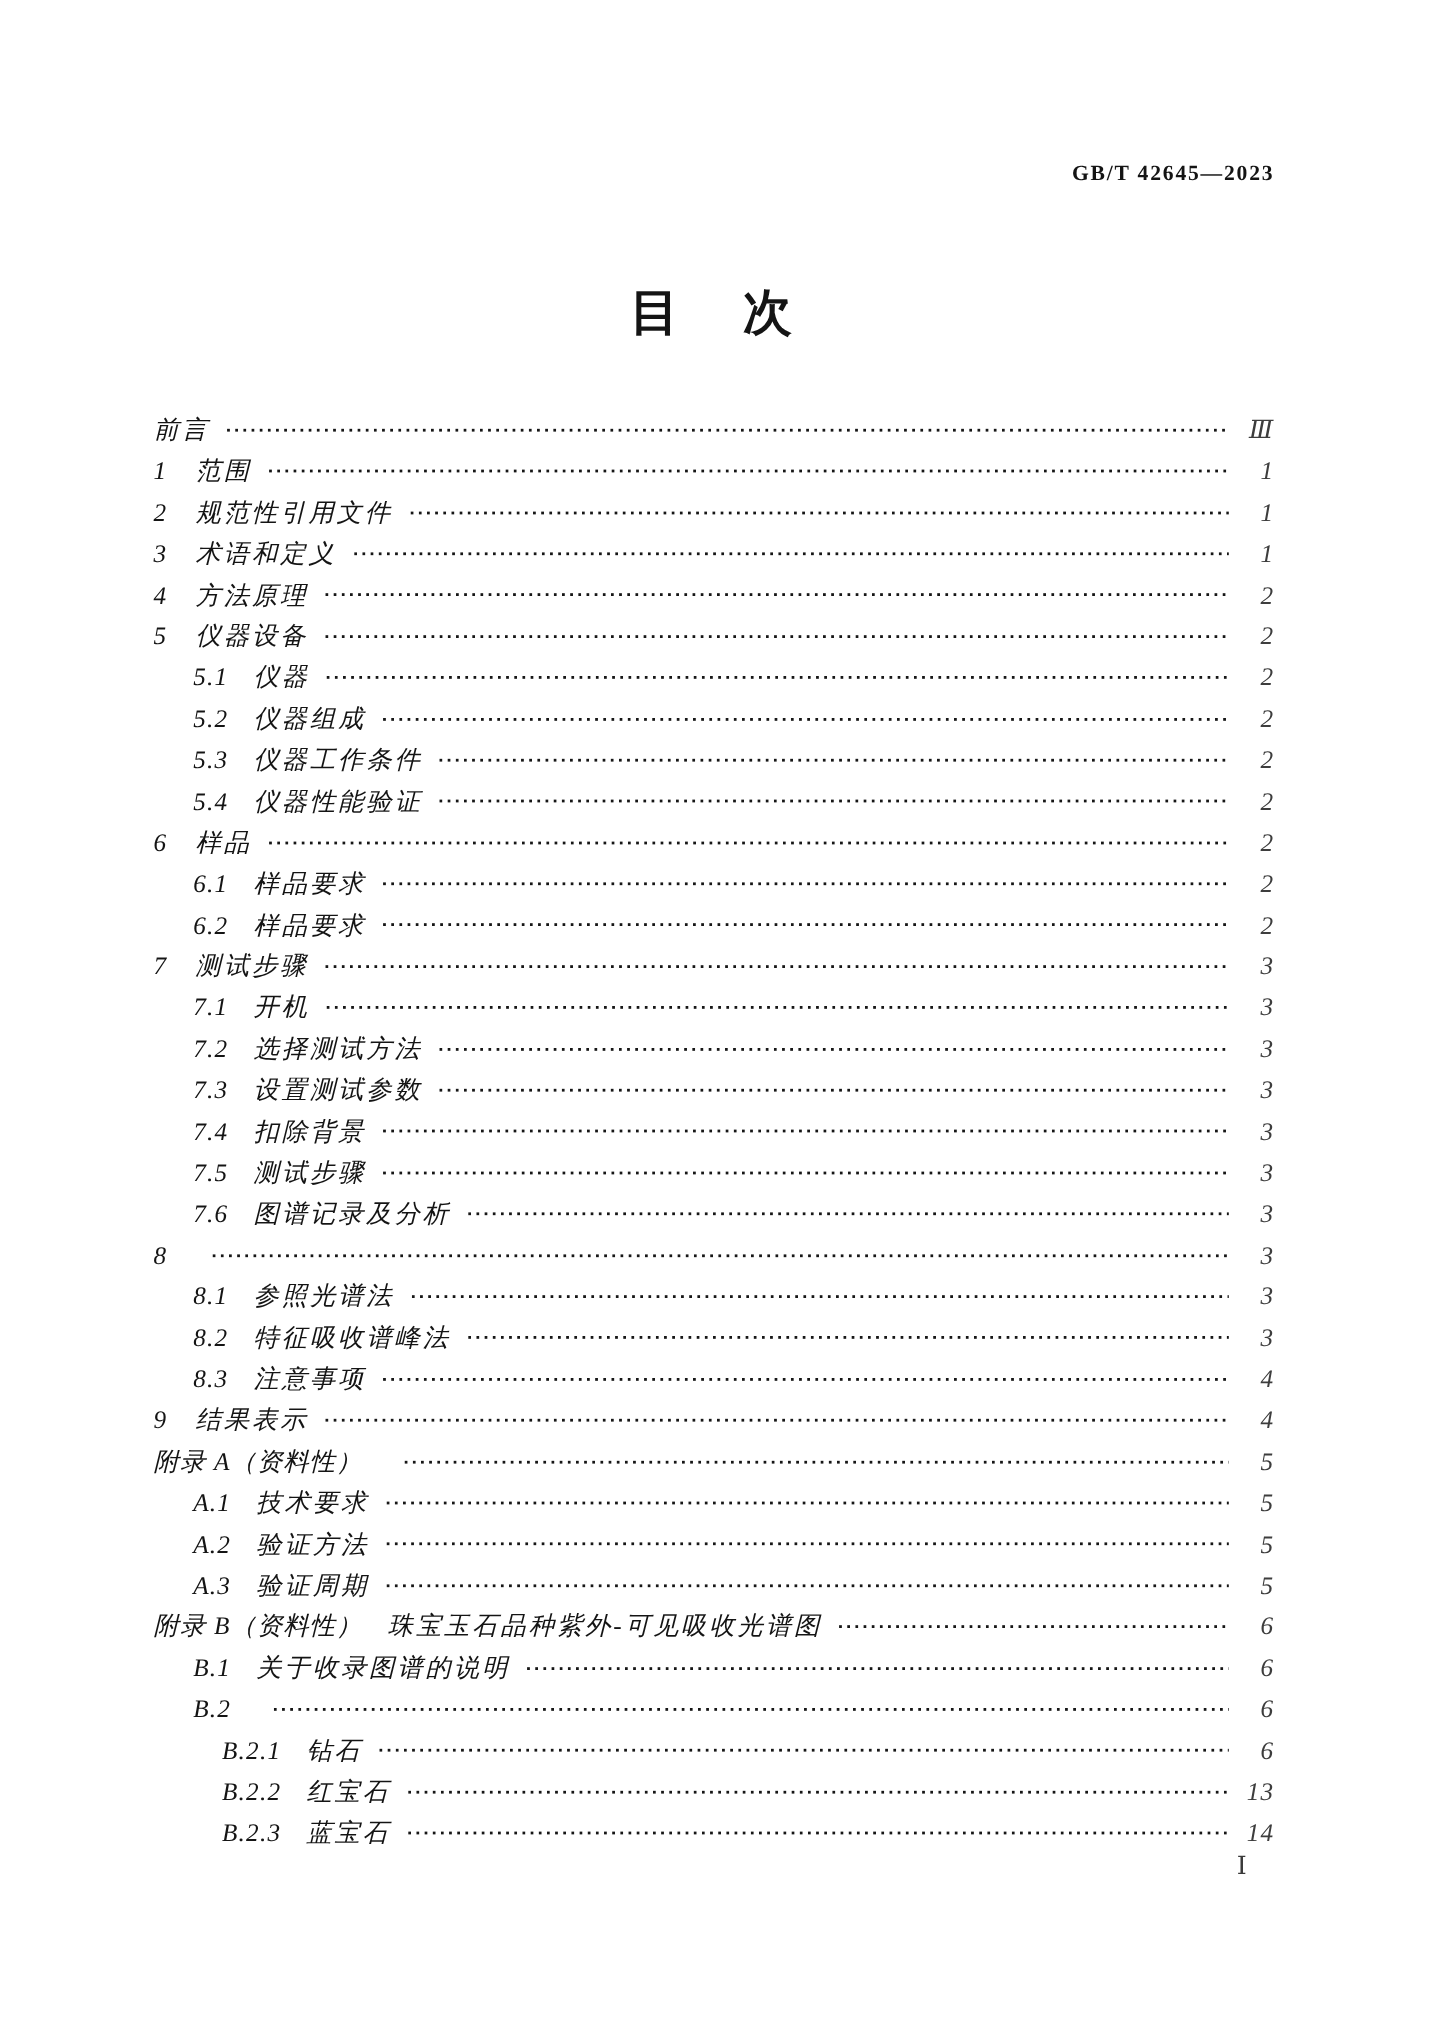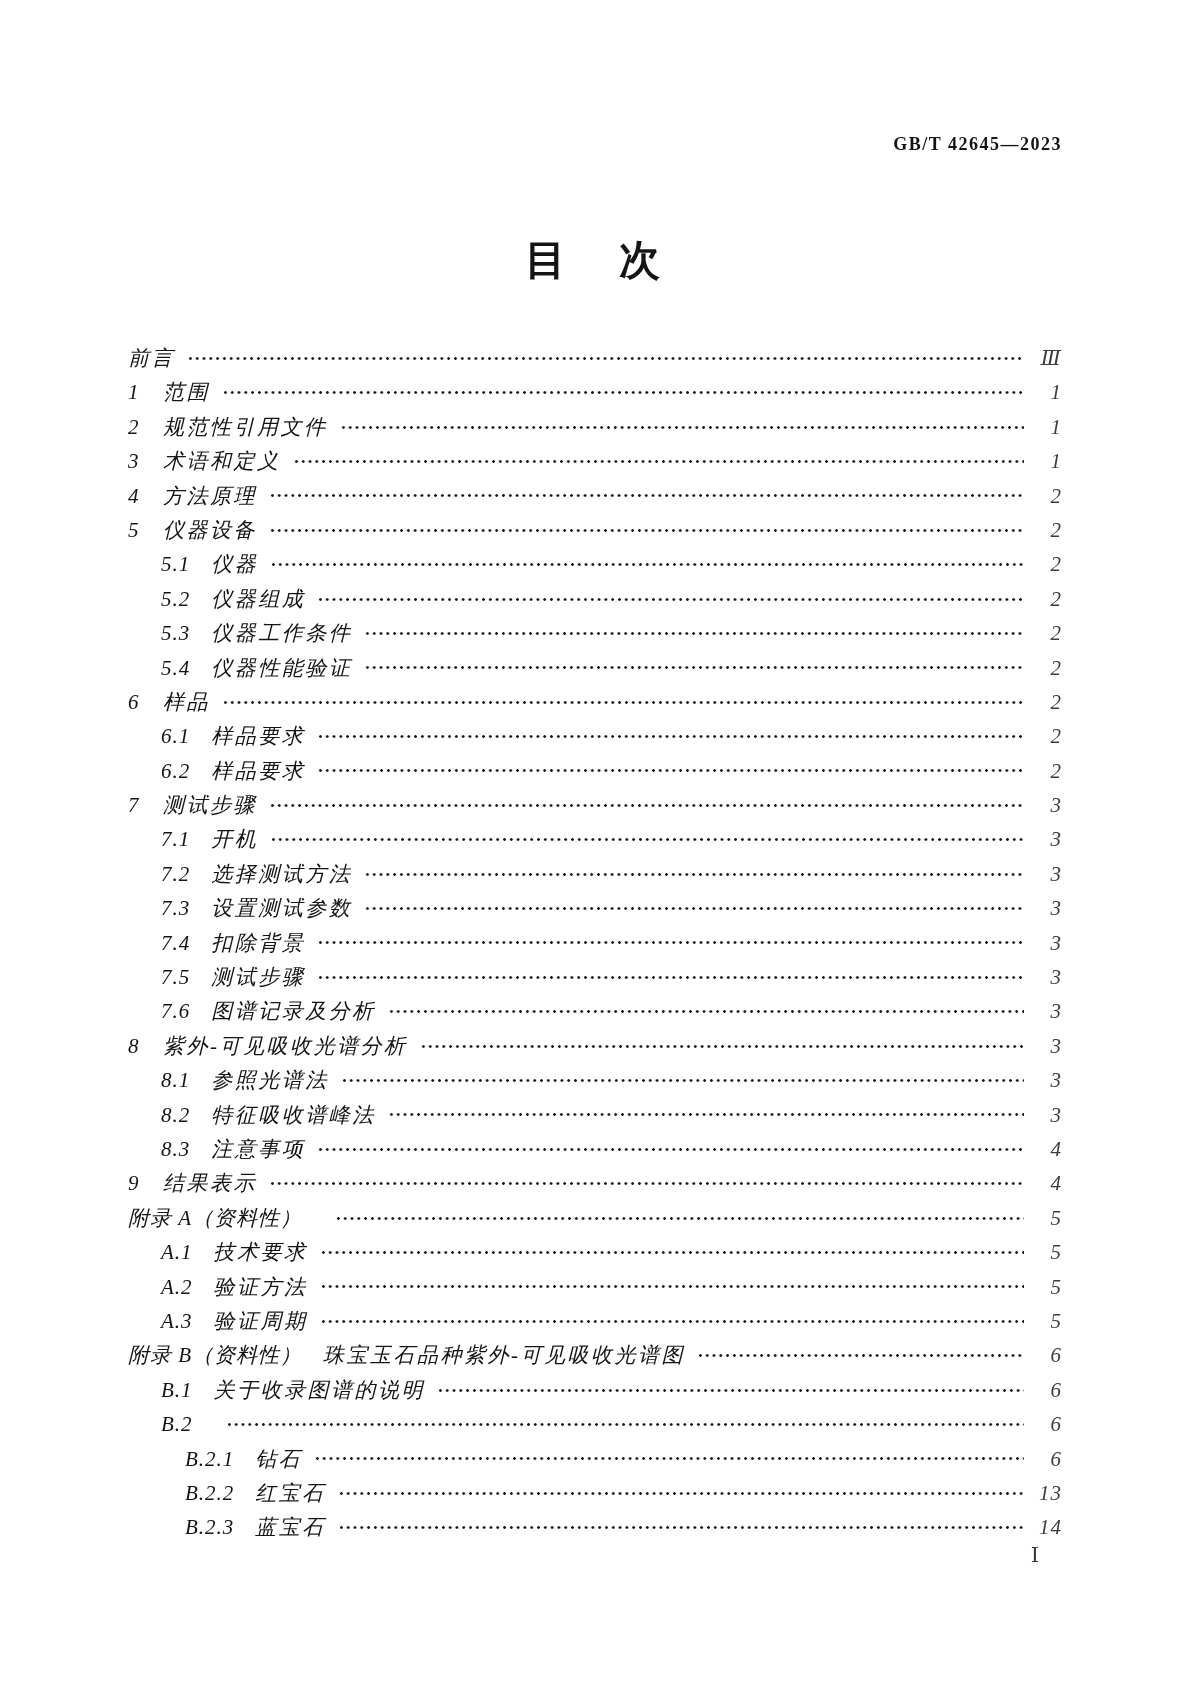--- a/index.html
+++ b/index.html
@@ -165,21 +165,20 @@
       <span class="pagenum">3</span>
     </div>
     <div class="toc-row indent-1">
       <span class="num">7.6</span>
       <span class="label">图谱记录及分析</span>
       <span class="dots"></span>
       <span class="pagenum">3</span>
     </div>
     <div class="toc-row indent-0">
       <span class="num">8</span>
-      <span class="label">紫外-可见吸收光谱分析</span>
       <span class="dots"></span>
       <span class="pagenum">3</span>
     </div>
     <div class="toc-row indent-1">
       <span class="num">8.1</span>
       <span class="label">参照光谱法</span>
       <span class="dots"></span>
       <span class="pagenum">3</span>
     </div>
     <div class="toc-row indent-1">

